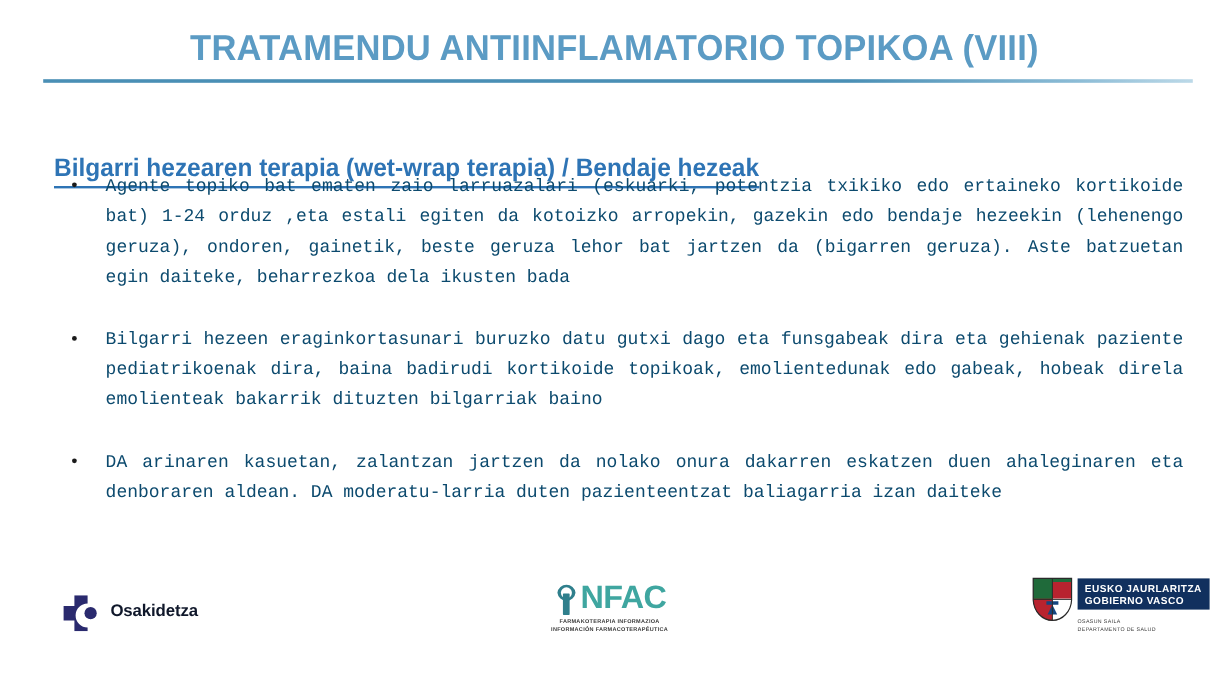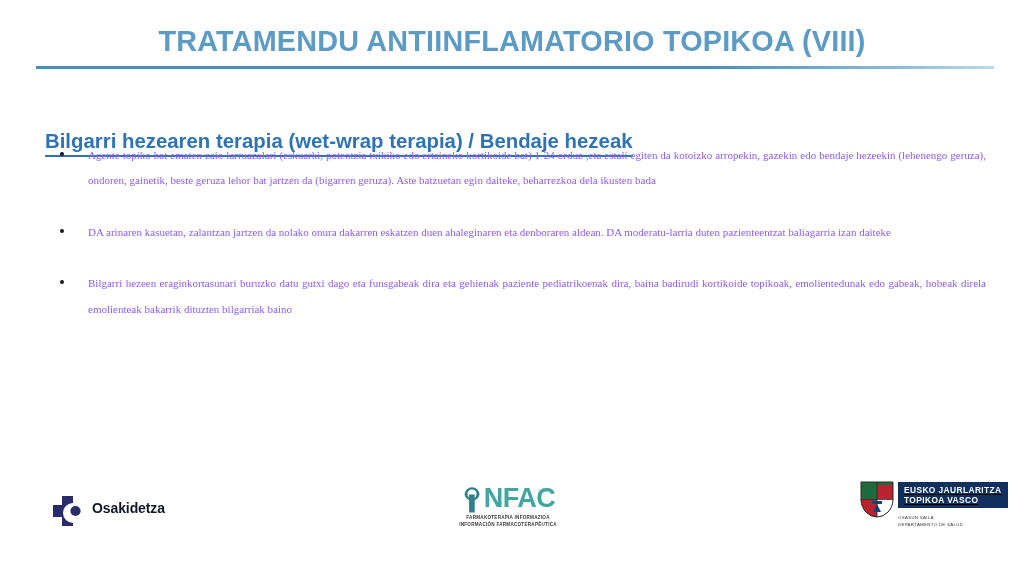--- a/index.html
+++ b/index.html
@@ -77,24 +77,24 @@
   .body-block {
     position: absolute;
     top: 143px;
     left: 52px;
     width: 934px;
   }
   .bullet {
     position: relative;
     padding-left: 36px;
     margin-bottom: 26px;
-    font-family: Liberation Serif, serif;
-    font-size: 11px;
+    font-family: Liberation Mono, monospace;
+    font-size: 15px;
     line-height: 25.4px;
-    color: #8b5cf6;
+    color: #0c4a6e;
     text-align: justify;
     text-justify: inter-word;
   }
   .bullet:last-child {
     margin-bottom: 0;
   }
   .bullet .dot {
     position: absolute;
     left: 8px;
     top: 9px;
@@ -192,21 +192,20 @@
     position: relative;
     flex: none;
   }
   .gv-right {
     padding-top: 2px;
   }
   .gv-bar {
     background: #11305e;
     padding: 3px 6px 3px 6px;
     display: inline-block;
-    text-decoration: underline;
   }
   .gv-bar span {
     display: block;
     font-family: "Liberation Sans", sans-serif;
     font-weight: bold;
     font-size: 8.4px;
     line-height: 10px;
     color: #ffffff;
     letter-spacing: 0.4px;
     white-space: nowrap;
@@ -238,25 +237,25 @@
     <div class="subtitle">Bilgarri hezearen terapia (wet-wrap terapia) / Bendaje hezeak</div>
   </div>
 
   <div class="body-block">
     <div class="bullet">
       <span class="dot"></span>
       <span class="txt">Agente topiko bat ematen zaio larruazalari (eskuarki, potentzia txikiko edo ertaineko kortikoide bat) 1-24 orduz ,eta estali egiten da kotoizko arropekin, gazekin edo bendaje hezeekin (lehenengo geruza), ondoren, gainetik, beste geruza lehor bat jartzen da (bigarren geruza). Aste batzuetan egin daiteke, beharrezkoa dela ikusten bada</span>
     </div>
     <div class="bullet">
       <span class="dot"></span>
-      <span class="txt">DA arinaren kasuetan, zalantzan jartzen da nolako onura dakarren eskatzen duen ahaleginaren eta denboraren aldean. DA moderatu-larria duten pazienteentzat baliagarria izan daiteke</span>
+      <span class="txt">Bilgarri hezeen eraginkortasunari buruzko datu gutxi dago eta funsgabeak dira eta gehienak paziente pediatrikoenak dira, baina badirudi kortikoide topikoak, emolientedunak edo gabeak, hobeak direla emolienteak bakarrik dituzten bilgarriak baino</span>
     </div>
     <div class="bullet">
       <span class="dot"></span>
-      <span class="txt">Bilgarri hezeen eraginkortasunari buruzko datu gutxi dago eta funsgabeak dira eta gehienak paziente pediatrikoenak dira, baina badirudi kortikoide topikoak, emolientedunak edo gabeak, hobeak direla emolienteak bakarrik dituzten bilgarriak baino</span>
+      <span class="txt">DA arinaren kasuetan, zalantzan jartzen da nolako onura dakarren eskatzen duen ahaleginaren eta denboraren aldean. DA moderatu-larria duten pazienteentzat baliagarria izan daiteke</span>
     </div>
   </div>
 
   <div class="footer">
 
     <div class="logo-osakidetza">
       <div class="osa-mark">
         <svg viewBox="0 0 34 30" width="34" height="30" aria-hidden="true">
           <path d="M10 0 H21 V7 H21 A10 10 0 0 0 21 27 V30 H10 V21 H1 V9 H10 Z" fill="#2a2a6e"></path>
           <circle cx="23.5" cy="15" r="5.1" fill="#2a2a6e"></circle>
@@ -293,21 +292,21 @@
           <path d="M17 24 l4 8 h-8 z" fill="#14457f"></path>
           <rect x="1" y="2" width="32" height="3" fill="#1f6a3a"></rect>
           <path d="M1 2 H33 V20 A16 18 0 0 1 17 37 A16 18 0 0 1 1 20 Z" fill="none" stroke="#2a2a2a" stroke-width="1"></path>
           <line x1="17" y1="2" x2="17" y2="37" stroke="#2a2a2a" stroke-width="0.8"></line>
           <line x1="1" y1="19.5" x2="33" y2="19.5" stroke="#2a2a2a" stroke-width="0.8"></line>
         </svg>
       </div>
       <div class="gv-right">
         <div class="gv-bar">
           <span>EUSKO JAURLARITZA</span>
-          <span>TOPIKOA VASCO</span>
+          <span>GOBIERNO VASCO</span>
         </div>
         <div class="gv-dept">
           <span>OSASUN SAILA</span>
           <span>DEPARTAMENTO DE SALUD</span>
         </div>
       </div>
     </div>
 
   </div>
 </div>

